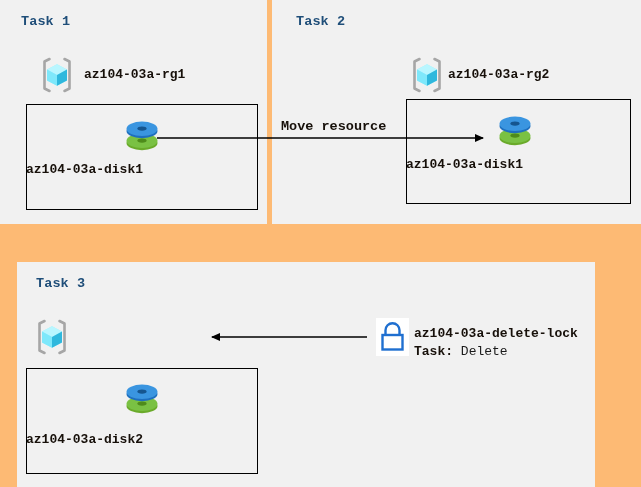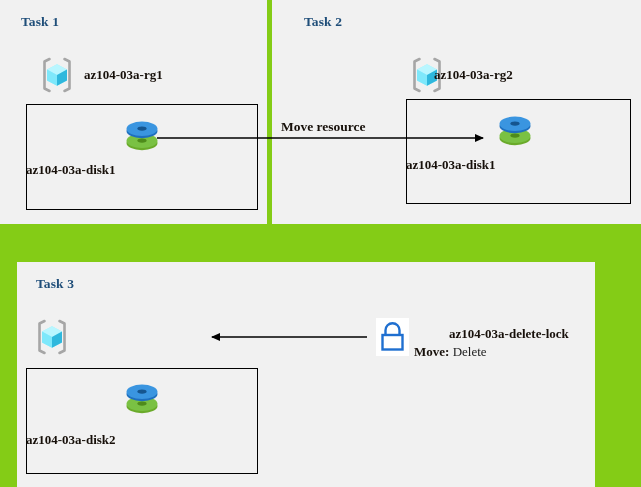--- a/index.html
+++ b/index.html
@@ -4,22 +4,22 @@
 <style>
   html, body {
     margin: 0;
     padding: 0;
     background: #ffffff;
   }
   #canvas {
     position: relative;
     width: 641px;
     height: 487px;
-    background: #84cc16;
-    font-family: Liberation Serif, serif;
+    background: #fdba74;
+    font-family: Liberation Mono, monospace;
     overflow: hidden;
   }
   .panel {
     position: absolute;
     background: #f1f1f1;
   }
   .panel-title {
     position: absolute;
     font-size: 13.5px;
     font-weight: bold;
@@ -101,33 +101,33 @@
       <ellipse cx="18" cy="25.8" rx="15.5" ry="7.2" fill="#7ac143"></ellipse>
       <ellipse cx="18" cy="25.6" rx="4.6" ry="2.1" fill="#4e8b1b"></ellipse>
       <ellipse cx="18" cy="16" rx="15.5" ry="7.2" fill="#1e6fbe"></ellipse>
       <ellipse cx="18" cy="13.8" rx="15.5" ry="7.2" fill="#3a95e0"></ellipse>
       <ellipse cx="18" cy="13.6" rx="4.6" ry="2.1" fill="#15558f"></ellipse>
     </svg>
   </div>
   <div class="node-label centered" style="left:26px; top:162px; width:232px;">az104-03a-disk1</div>
 
   <div class="panel" style="left:272px; top:0px; width:369px; height:224px;"></div>
-  <div class="panel-title" style="left:304px; top:14px;">Task 2</div>
+  <div class="panel-title" style="left:296px; top:14px;">Task 2</div>
 
   <div class="icon-wrap" style="left:408px; top:56px; width:38px; height:38px;">
     <svg width="38" height="38" viewBox="0 0 38 38">
       <path d="M11.5 3 L6.5 5.5 L6.5 32.5 L11.5 35" fill="none" stroke="#a6a6a6" stroke-width="2.6" stroke-linecap="round" stroke-linejoin="round"></path>
       <path d="M26.5 3 L31.5 5.5 L31.5 32.5 L26.5 35" fill="none" stroke="#a6a6a6" stroke-width="2.6" stroke-linecap="round" stroke-linejoin="round"></path>
       <path d="M19 8.2 L29 13.6 L29 24.4 L19 29.8 L9 24.4 L9 13.6 Z" fill="#9bf0ff"></path>
       <path d="M19 8.2 L29 13.6 L19 19 L9 13.6 Z" fill="#b9f6ff"></path>
       <path d="M19 19 L29 13.6 L29 24.4 L19 29.8 Z" fill="#2fb8dd"></path>
       <path d="M19 19 L9 13.6 L9 24.4 L19 29.8 Z" fill="#7ee8fb"></path>
     </svg>
   </div>
-  <div class="node-label" style="left:434px; top:67px;">az104-03a-rg2</div>
+  <div class="node-label" style="left:448px; top:67px;">az104-03a-rg2</div>
 
   <div class="inner-box" style="left:406px; top:99px; width:225px; height:105px;"></div>
 
   <div class="icon-wrap" style="left:497px; top:110px; width:36px; height:40px;">
     <svg width="36" height="40" viewBox="0 0 36 40">
       <ellipse cx="18" cy="28" rx="15.5" ry="7.2" fill="#6aaa2a"></ellipse>
       <ellipse cx="18" cy="25.8" rx="15.5" ry="7.2" fill="#7ac143"></ellipse>
       <ellipse cx="18" cy="25.6" rx="4.6" ry="2.1" fill="#4e8b1b"></ellipse>
       <ellipse cx="18" cy="16" rx="15.5" ry="7.2" fill="#1e6fbe"></ellipse>
       <ellipse cx="18" cy="13.8" rx="15.5" ry="7.2" fill="#3a95e0"></ellipse>
@@ -164,23 +164,23 @@
   </div>
   <div class="node-label centered" style="left:26px; top:424px; width:232px;margin-top:8px;">az104-03a-disk2</div>
 
   <div class="icon-wrap" style="left:376px; top:318px; width:33px; height:38px;">
     <svg width="33" height="38" viewBox="0 0 33 38">
       <rect x="0" y="0" width="33" height="38" fill="#ffffff"></rect>
       <path d="M9.5 17 L9.5 12.2 A7 7 0 0 1 23.5 12.2 L23.5 17" fill="none" stroke="#1f6fd0" stroke-width="2.4"></path>
       <rect x="6.5" y="17" width="20" height="14.5" fill="none" stroke="#1f6fd0" stroke-width="2.4"></rect>
     </svg>
   </div>
-  <div class="node-label" style="left:414px; top:326px;margin-left:35px;">az104-03a-delete-lock</div>
+  <div class="node-label" style="left:414px; top:326px;">az104-03a-delete-lock</div>
   <div class="sub-label" style="left:414px; top:344px;">
-    <b>Move:</b>
+    <b>Task:</b>
     <span>Delete</span>
   </div>
 
   <svg class="arrow-layer">
     <defs>
       <marker id="arrowRight" markerWidth="9" markerHeight="8" refX="8" refY="4" orient="auto" markerUnits="userSpaceOnUse">
         <path d="M0,0 L9,4 L0,8 Z" fill="#000000"></path>
       </marker>
       <marker id="arrowLeft" markerWidth="9" markerHeight="8" refX="8" refY="4" orient="auto" markerUnits="userSpaceOnUse">
         <path d="M0,0 L9,4 L0,8 Z" fill="#000000"></path>

